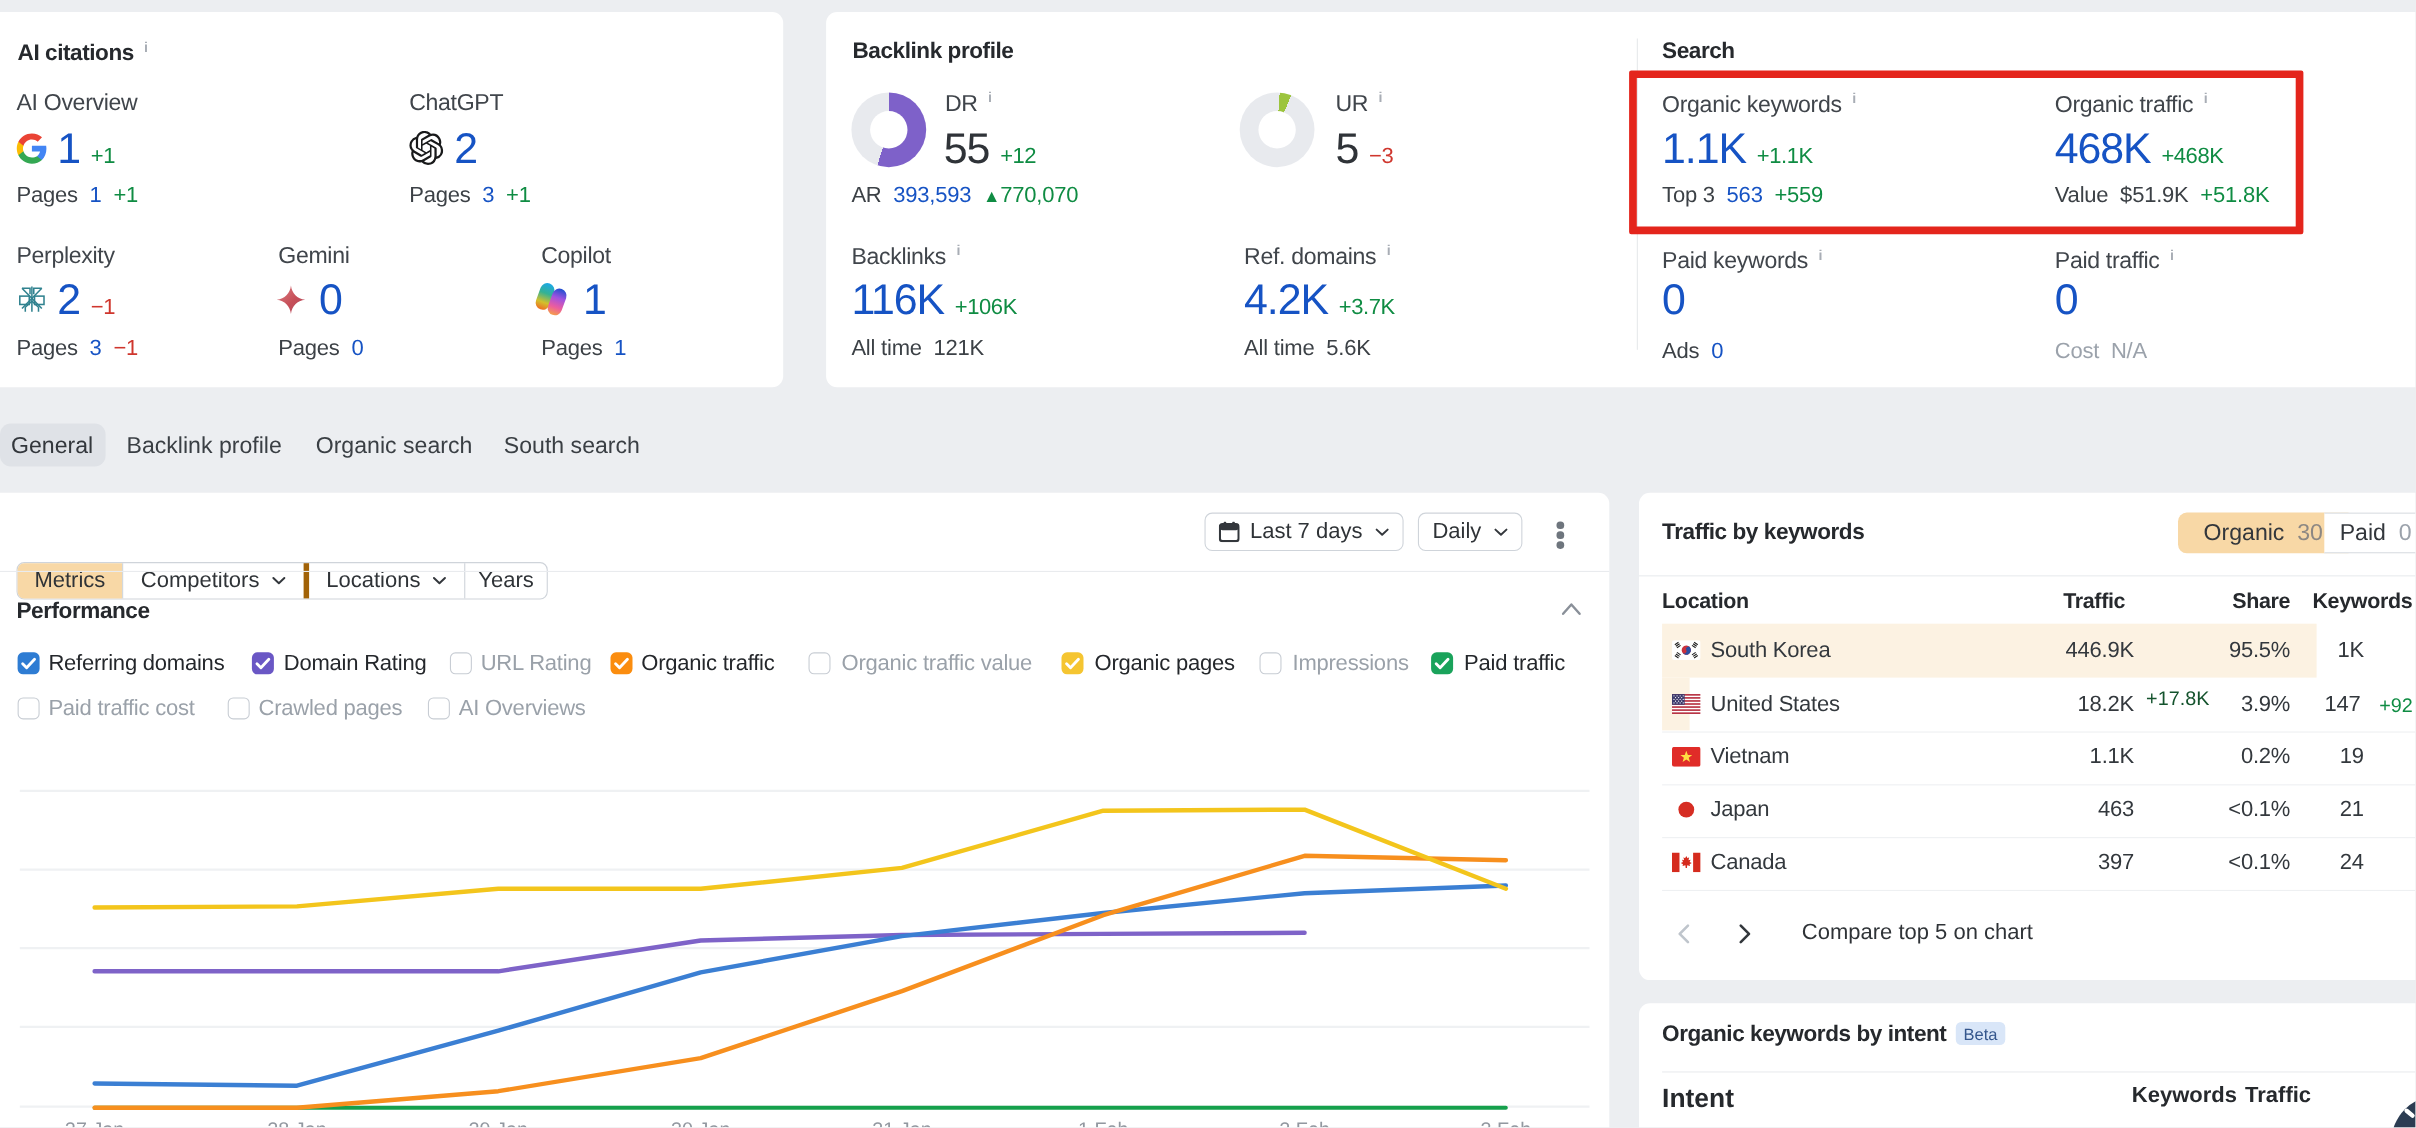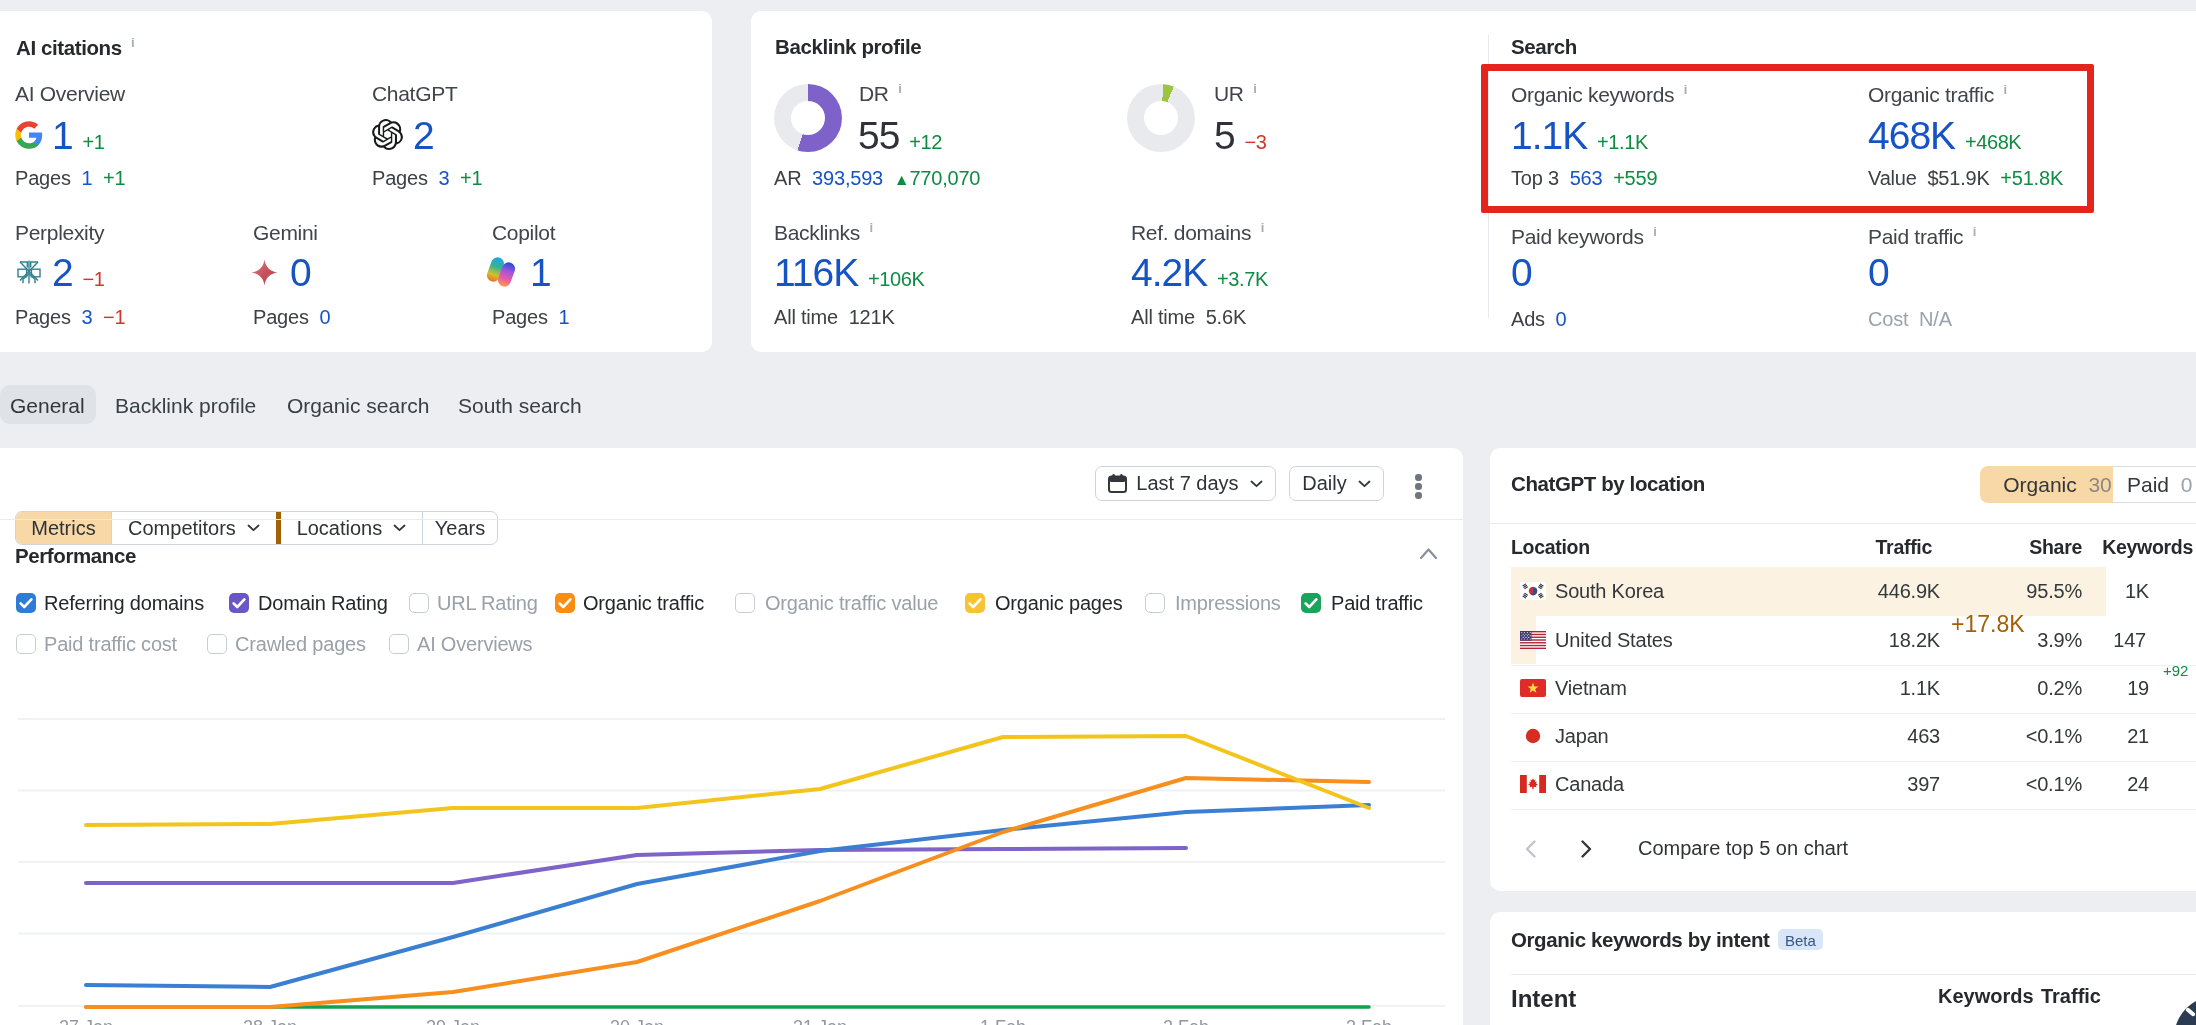--- a/index.html
+++ b/index.html
@@ -237,21 +237,21 @@
       <text x="453" y="383">29 Jan</text>
       <text x="637" y="383">30 Jan</text>
       <text x="820" y="383">31 Jan</text>
       <text x="1003" y="383">1 Feb</text>
       <text x="1186" y="383">2 Feb</text>
       <text x="1369" y="383">3 Feb</text>
     </g>
   </svg>
 
   <div class="card" id="rpanel1" style="left:1490px;top:448px;width:716px;height:443px;"></div>
-  <div class="abs title" style="left:1511px;top:472px;">ChatGPT by location</div>
+  <div class="abs title" style="left:1511px;top:472px;">Traffic by keywords</div>
 
   <div class="abs" style="left:1980px;top:466px;width:155px;height:37px;background:#f8d8a6;border-radius:8px 0 0 8px;display:flex;align-items:center;justify-content:center;font-size:21px;color:#33373c;">Organic&nbsp;&nbsp;<span style="color:#8d8883;">30</span></div>
   <div class="abs" style="left:2113px;top:466px;width:100px;height:37px;background:#fff;border:1px solid #d9dde2;border-left:none;box-sizing:border-box;display:flex;align-items:center;font-size:21px;color:#33373c;">
       <span style="margin-left:14px;">Paid&nbsp;&nbsp;</span>
       <span style="color:#9ba2ab;">0</span>
     </div>
 
   <div class="abs" style="left:1490px;top:523px;width:706px;height:1px;background:#e9ebee;"></div>
   <div class="abs thead" style="left:1511px;top:536px;">Location</div>
   <div class="abs thead" style="left:1845px;top:536px;width:87px;text-align:right;">Traffic</div>
@@ -326,24 +326,24 @@
         <circle cx="6" cy="6.4" r=".55"></circle>
         <circle cx="8.8" cy="6.4" r=".55"></circle>
       <circle cx="1.8" cy="8" r=".55"></circle>
         <circle cx="4.6" cy="8" r=".55"></circle>
         <circle cx="7.4" cy="8" r=".55"></circle>
         <circle cx="10.2" cy="8" r=".55"></circle>
     </g>
   </svg>
   <div class="abs trow" style="left:1555px;top:629px;">United States</div>
   <div class="abs trow" style="left:1840px;top:629px;width:100px;text-align:right;">18.2K</div>
-  <div class="abs" style="left:1951px;top:611px;font-size:23px;color:#a16207;">+17.8K</div>
+  <div class="abs" style="left:1951px;top:625px;font-size:18px;color:#14532d;">+17.8K</div>
   <div class="abs trow" style="left:1982px;top:629px;width:100px;text-align:right;">3.9%</div>
   <div class="abs trow blue" style="left:2046px;top:629px;width:100px;text-align:right;">147</div>
-  <div class="abs" style="left:2163px;top:662px;font-size:15px;color:#0f8c43;">+92</div>
+  <div class="abs" style="left:2163px;top:631px;font-size:18px;color:#0f8c43;">+92</div>
 
   <svg class="abs" style="left:1520px;top:679px;" width="26" height="18" viewBox="0 0 26 18">
     <rect width="26" height="18" rx="2" fill="#e02c28"></rect>
     <path d="M13 3.6 L14.45 7.45 L18.4 7.45 L15.2 9.9 L16.4 13.8 L13 11.45 L9.6 13.8 L10.8 9.9 L7.6 7.45 L11.55 7.45 Z" fill="#ffdc42"></path>
   </svg>
   <div class="abs trow" style="left:1555px;top:677px;">Vietnam</div>
   <div class="abs trow" style="left:1840px;top:677px;width:100px;text-align:right;">1.1K</div>
   <div class="abs trow" style="left:1982px;top:677px;width:100px;text-align:right;">0.2%</div>
   <div class="abs trow blue" style="left:2049px;top:677px;width:100px;text-align:right;">19</div>
 

